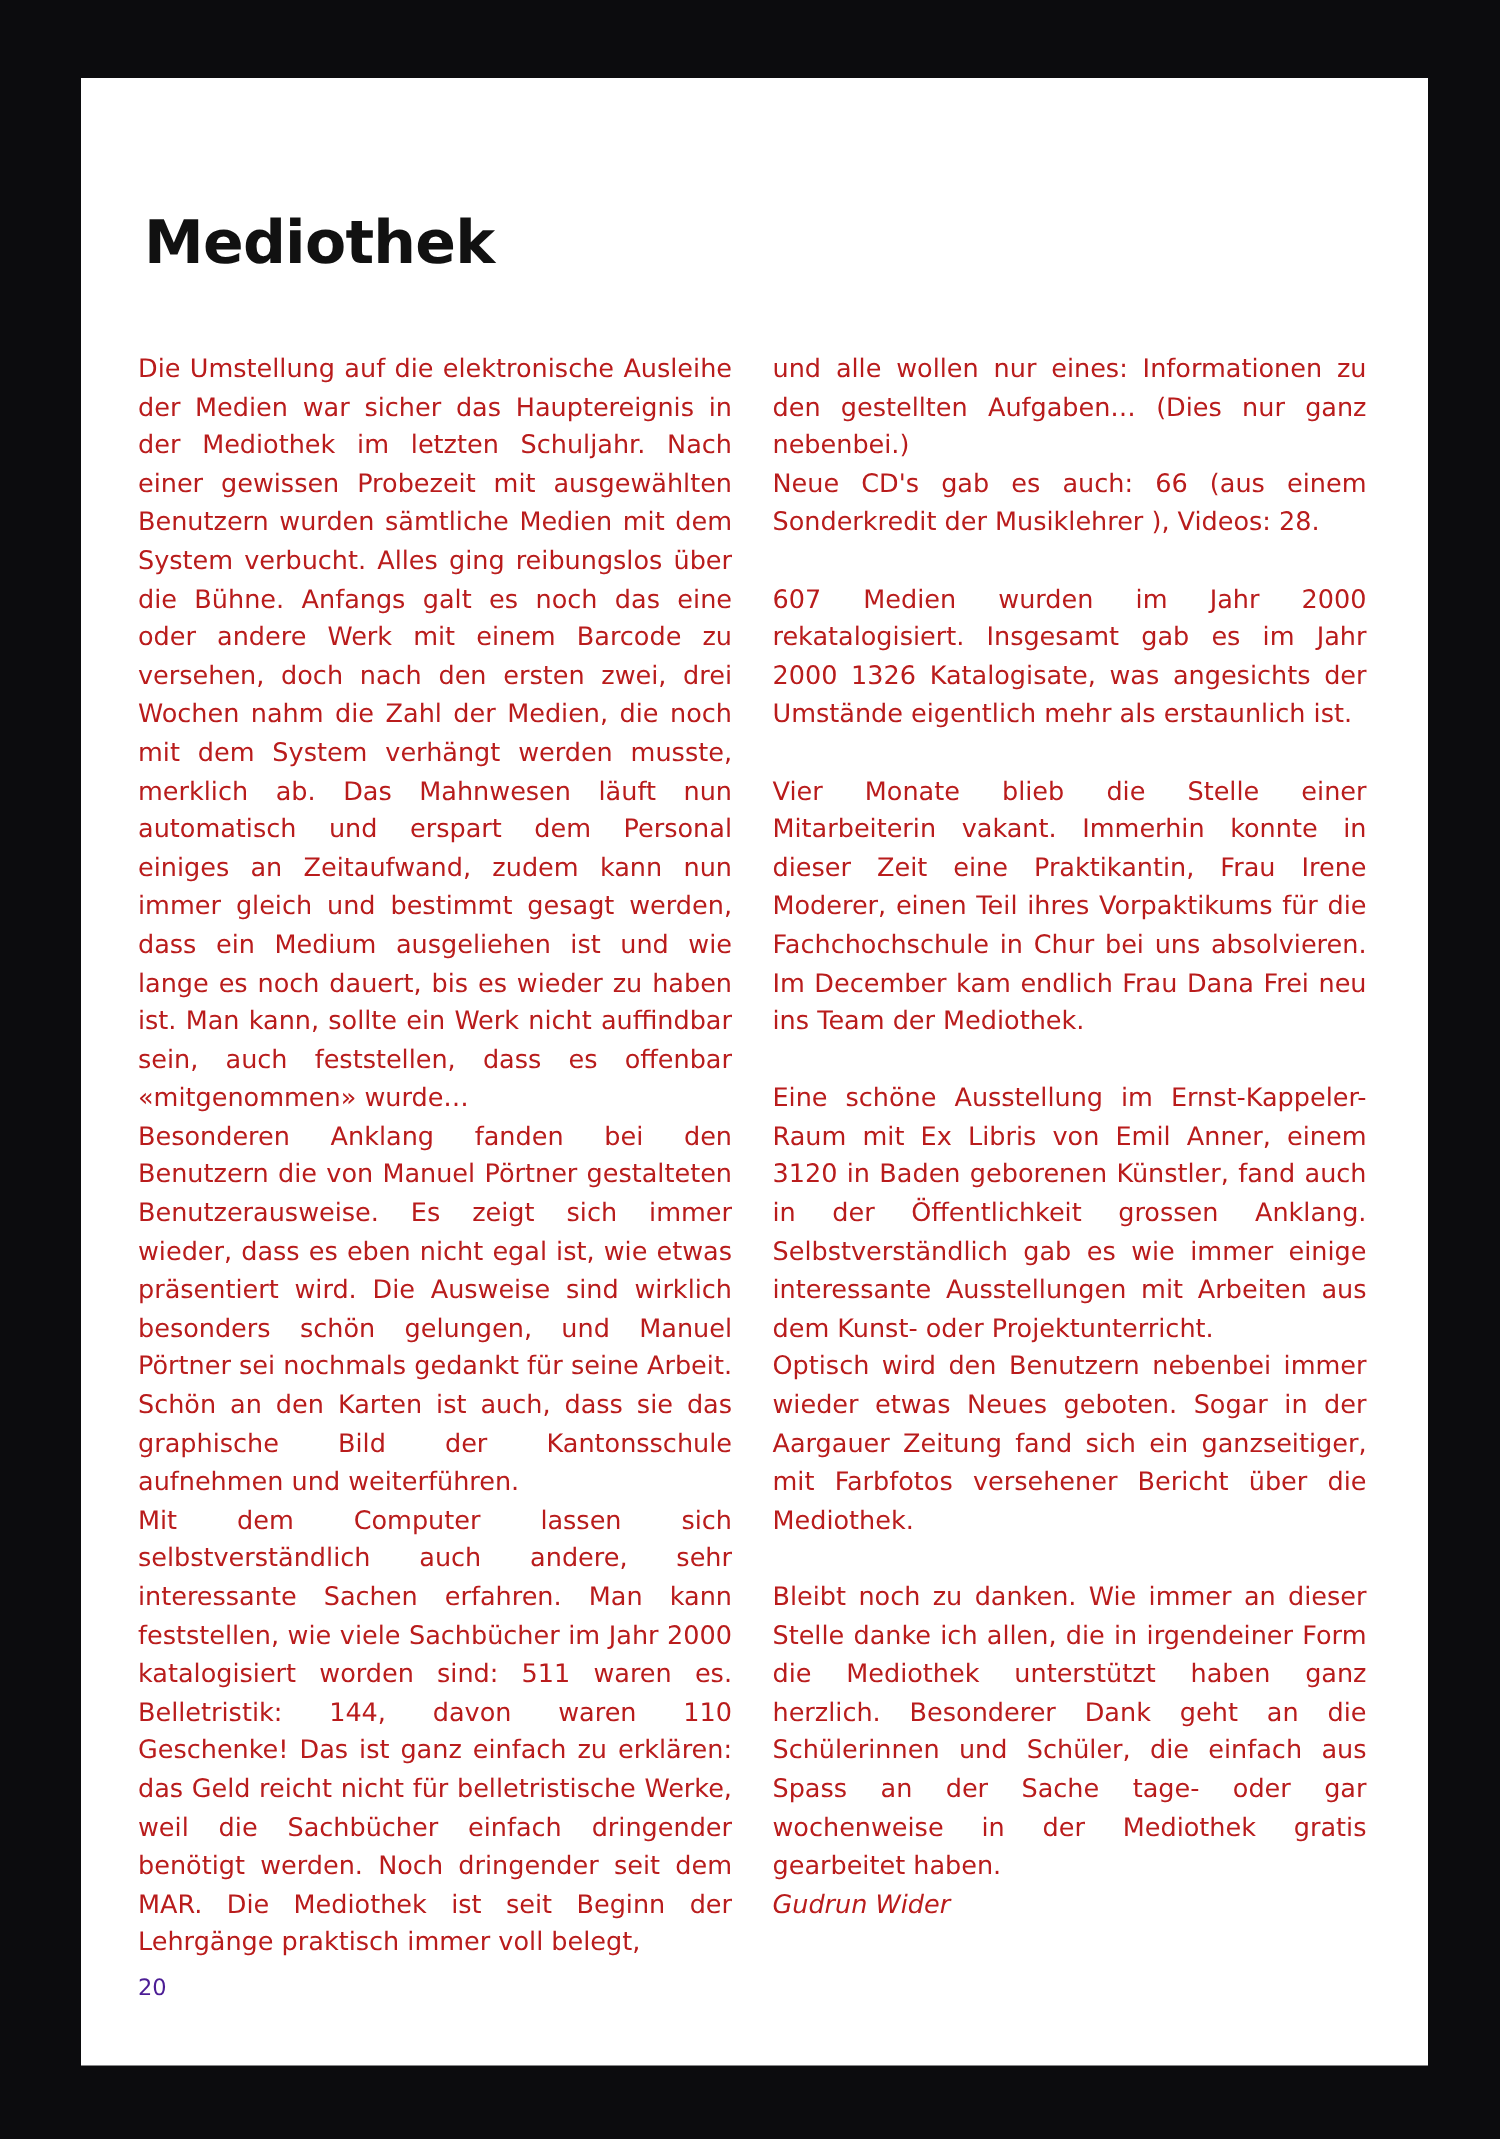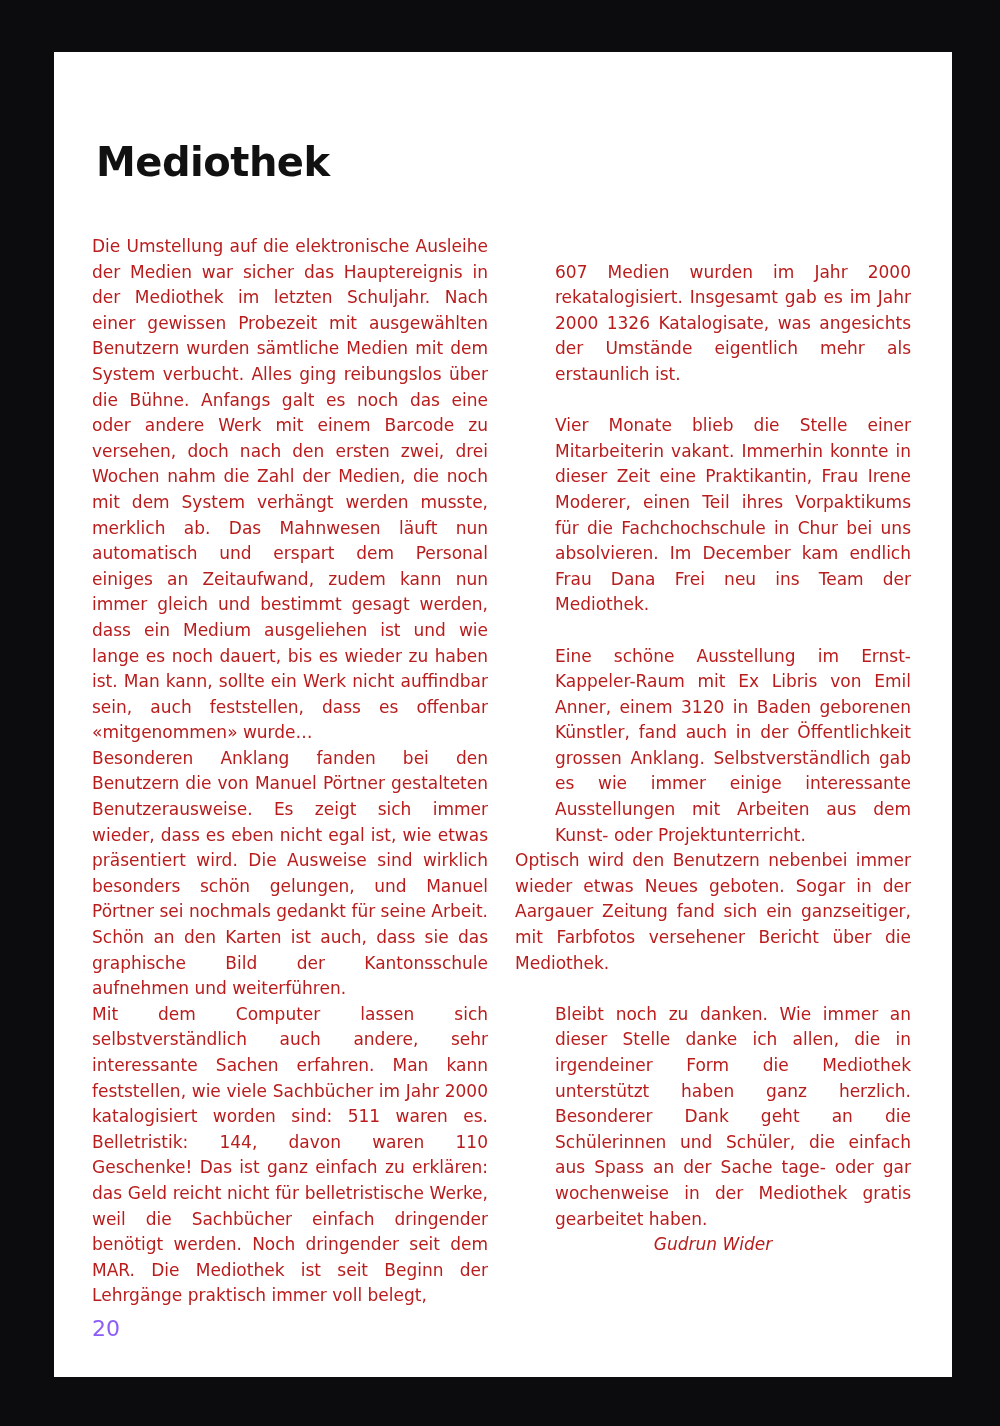--- a/index.html
+++ b/index.html
@@ -34,47 +34,49 @@
     font-family: "DejaVu Sans", sans-serif;
     font-size: 17px;
     line-height: 25.6px;
     color: #b91c1c;
     text-align: justify;
     hyphens: manual;
   }
   .col-left { left: 38px; }
   .col-right { left: 461px; }
   .col p { margin: 0; }
-  .col p.gap { margin-top: 25.6px; margin-left: 40px; }
+  .col p.gap { margin-top: 25.6px; }
   .signature {
-    text-align: center;
+    text-align: left;
     font-style: italic;
     margin: 0;
   }
   .page-number {
     position: absolute;
     left: 38px; top: 1264px;
     font-family: "DejaVu Sans", sans-serif;
-    font-size: 22px;
-    color: #8b5cf6;
+    font-size: 15px;
+    color: #4c1d95;
   }
 </style>
 </head>
 <body>
 
 <div class="page">
   <h1 class="title">Mediothek</h1>
 
   <div class="col col-left">
     <p>Die Umstellung auf die elektronische Ausleihe der Medien war sicher das Hauptereignis in der Mediothek im letzten Schuljahr. Nach einer gewissen Probezeit mit ausgewählten Benutzern wurden sämtliche Medien mit dem System verbucht. Alles ging reibungslos über die Bühne. Anfangs galt es noch das eine oder andere Werk mit einem Barcode zu versehen, doch nach den ersten zwei, drei Wochen nahm die Zahl der Medien, die noch mit dem System verhängt werden musste, merklich ab. Das Mahnwesen läuft nun automatisch und erspart dem Personal einiges an Zeitaufwand, zudem kann nun immer gleich und bestimmt gesagt werden, dass ein Medium ausgeliehen ist und wie lange es noch dauert, bis es wieder zu haben ist. Man kann, sollte ein Werk nicht auffindbar sein, auch feststellen, dass es offenbar «mitgenommen» wurde…</p>
     <p>Besonderen Anklang fanden bei den Benutzern die von Manuel Pörtner gestalteten Benutzerausweise. Es zeigt sich immer wieder, dass es eben nicht egal ist, wie etwas präsentiert wird. Die Ausweise sind wirklich besonders schön gelungen, und Manuel Pörtner sei nochmals gedankt für seine Arbeit. Schön an den Karten ist auch, dass sie das graphische Bild der Kantonsschule aufnehmen und weiterführen.</p>
     <p>Mit dem Computer lassen sich selbstverständlich auch andere, sehr interessante Sachen erfahren. Man kann feststellen, wie viele Sachbücher im Jahr 2000 katalogisiert worden sind: 511 waren es. Belletristik: 144, davon waren 110 Geschenke! Das ist ganz einfach zu erklären: das Geld reicht nicht für belletristische Werke, weil die Sachbücher einfach dringender benötigt werden. Noch dringender seit dem MAR. Die Mediothek ist seit Beginn der Lehrgänge praktisch immer voll belegt,</p>
   </div>
 
   <div class="col col-right">
+    <p>und alle wollen nur eines: Informationen zu den gestellten Aufgaben… (Dies nur ganz nebenbei.)</p>
+    <p>Neue CD's gab es auch: 66 (aus einem Sonderkredit der Musiklehrer ), Videos: 28.</p>
     <p class="gap">607 Medien wurden im Jahr 2000 rekatalogisiert. Insgesamt gab es im Jahr 2000 1326 Katalogisate, was angesichts der Umstände eigentlich mehr als erstaunlich ist.</p>
     <p class="gap">Vier Monate blieb die Stelle einer Mitarbeiterin vakant. Immerhin konnte in dieser Zeit eine Praktikantin, Frau Irene Moderer, einen Teil ihres Vorpaktikums für die Fachchochschule in Chur bei uns absolvieren. Im December kam endlich Frau Dana Frei neu ins Team der Mediothek.</p>
     <p class="gap">Eine schöne Ausstellung im Ernst-Kappeler-Raum mit Ex Libris von Emil Anner, einem 3120 in Baden geborenen Künstler, fand auch in der Öffentlichkeit grossen Anklang. Selbstverständlich gab es wie immer einige interessante Ausstellungen mit Arbeiten aus dem Kunst- oder Projektunterricht.</p>
     <p>Optisch wird den Benutzern nebenbei immer wieder etwas Neues geboten. Sogar in der Aargauer Zeitung fand sich ein ganzseitiger, mit Farbfotos versehener Bericht über die Mediothek.</p>
     <p class="gap">Bleibt noch zu danken. Wie immer an dieser Stelle danke ich allen, die in irgendeiner Form die Mediothek unterstützt haben ganz herzlich. Besonderer Dank geht an die Schülerinnen und Schüler, die einfach aus Spass an der Sache tage- oder gar wochenweise in der Mediothek gratis gearbeitet haben.</p>
     <p class="signature">Gudrun Wider</p>
   </div>
 
   <div class="page-number">20</div>
 </div>

